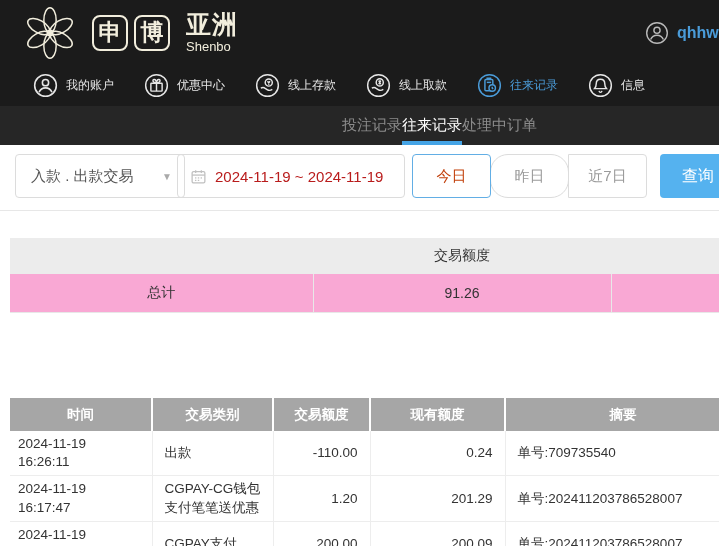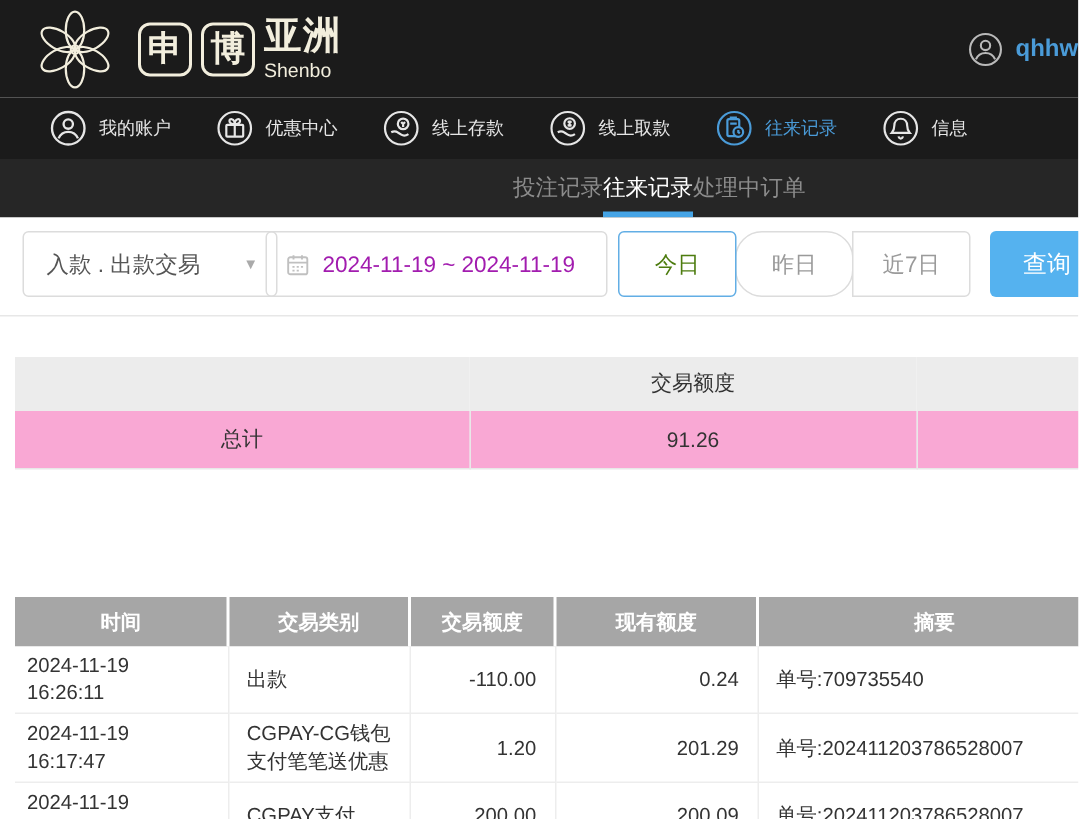--- a/index.html
+++ b/index.html
@@ -8,21 +8,21 @@
   .page { position:relative; width:719px; height:546px; overflow:hidden; background:#fff; }
 
   
   .header { position:absolute; top:0; left:0; width:100%; height:65px; background:#1b1b1b;
     display:flex; align-items:center; }
   .logo-group { display:flex; align-items:center; padding-left:14px; }
   .flower { width:72px; height:56px; }
   .logo-box { width:36px; height:36px; border:2px solid #f2eedd; border-radius:8px;
     color:#f2eedd; font-size:23px; display:flex; align-items:center; justify-content:center;
     margin-left:6px; font-weight:bold; }
-  .logo-region { margin-left:6px; color:#f2eedd; line-height:1; }
+  .logo-region { margin-left:16px; color:#f2eedd; line-height:1; }
   .logo-region .cn { font-size:25px; letter-spacing:1px; font-weight:bold; }
   .logo-region .en { font-size:13px; margin-top:3px; }
   .user { position:absolute; left:645px; top:0; height:65px; display:flex; align-items:center; gap:8px; white-space:nowrap; }
   .user .uicon { width:24px; height:24px; color:#b9b9b9; }
   .user .uname { color:#4a9bd8; font-size:16px; font-weight:bold; }
 
   
   .navbar { position:absolute; top:65px; left:0; width:100%; height:41px; background:#1b1b1b;
     display:flex; align-items:center; gap:30px; padding-left:33px; overflow:hidden; }
   .nav-item { display:flex; align-items:center; gap:8px; color:#e6e6e6; font-size:12px;
@@ -39,29 +39,29 @@
 
   
   .filters { position:absolute; top:145px; left:0; width:100%; height:66px; background:#fff;
     border-bottom:1px solid #e7e7e7; }
   .select-box { position:absolute; left:15px; top:9px; width:170px; height:44px;
     border:1px solid #dcdcdc; border-radius:4px; display:flex; align-items:center;
     padding:0 12px 0 15px; font-size:15px; color:#555; cursor:pointer; }
   .select-box .caret { margin-left:auto; font-size:10px; color:#aaa; }
   .date-box { position:absolute; left:177px; top:9px; width:228px; height:44px;
     border:1px solid #dcdcdc; border-radius:4px; display:flex; align-items:center; gap:8px;
-    padding:0 10px 0 12px; font-size:15px; color:#a21caf; cursor:pointer; white-space:nowrap; }
+    padding:0 10px 0 12px; font-size:15px; color:#b91c1c; cursor:pointer; white-space:nowrap; }
   .date-box .cal { width:17px; height:17px; color:#c0c0c0; flex:none; }
   .btn-group { position:absolute; left:412px; top:9px; height:44px; display:flex; }
   .qbtn { width:79px; height:44px; background:#fff; border:1px solid #dcdcdc; font-size:15px;
     color:#9a9a9a; display:flex; align-items:center; justify-content:center; cursor:pointer; }
   .qbtn + .qbtn { margin-left:-1px;border-radius:18px; }
   .qbtn.first { border-radius:4px 0 0 4px; }
   .qbtn.last  { border-radius:0 4px 4px 0; }
-  .qbtn.active { border:1px solid #62aee5; color:#4d7c0f; position:relative; z-index:2;
+  .qbtn.active { border:1px solid #62aee5; color:#c2410c; position:relative; z-index:2;
     border-radius:4px; }
   .search-btn { position:absolute; left:660px; top:9px; width:76px; height:44px;
     background:#55b2ef; color:#fff; font-size:16px; border:none; border-radius:4px;
     display:flex; align-items:center; justify-content:center; cursor:pointer; }
 
   
   .summary { position:absolute; top:238px; left:10px; width:730px; border-collapse:collapse;
     table-layout:fixed; font-size:14px; color:#333; }
   .summary th { background:#ececec; height:36px; font-weight:normal; text-align:center; }
   .summary td { background:#f9a8d4; height:38px; text-align:center;

